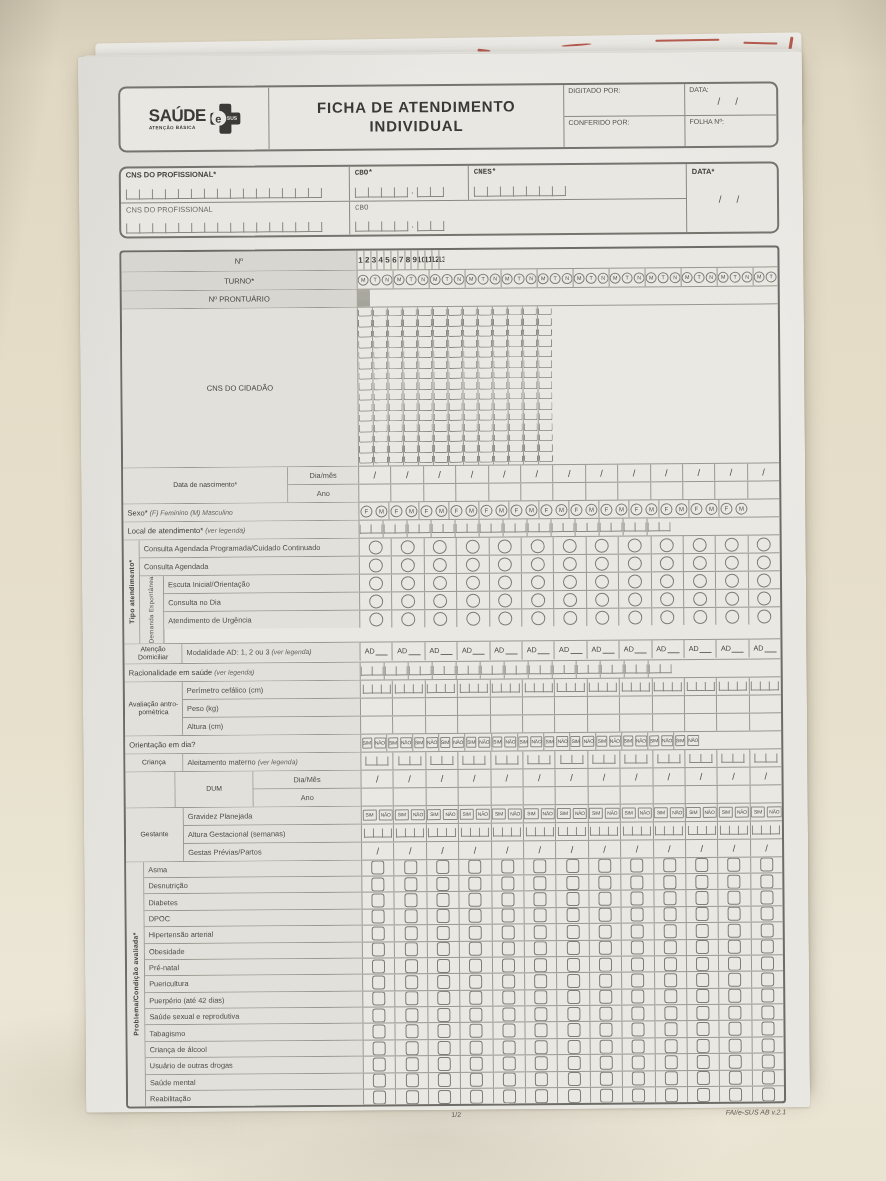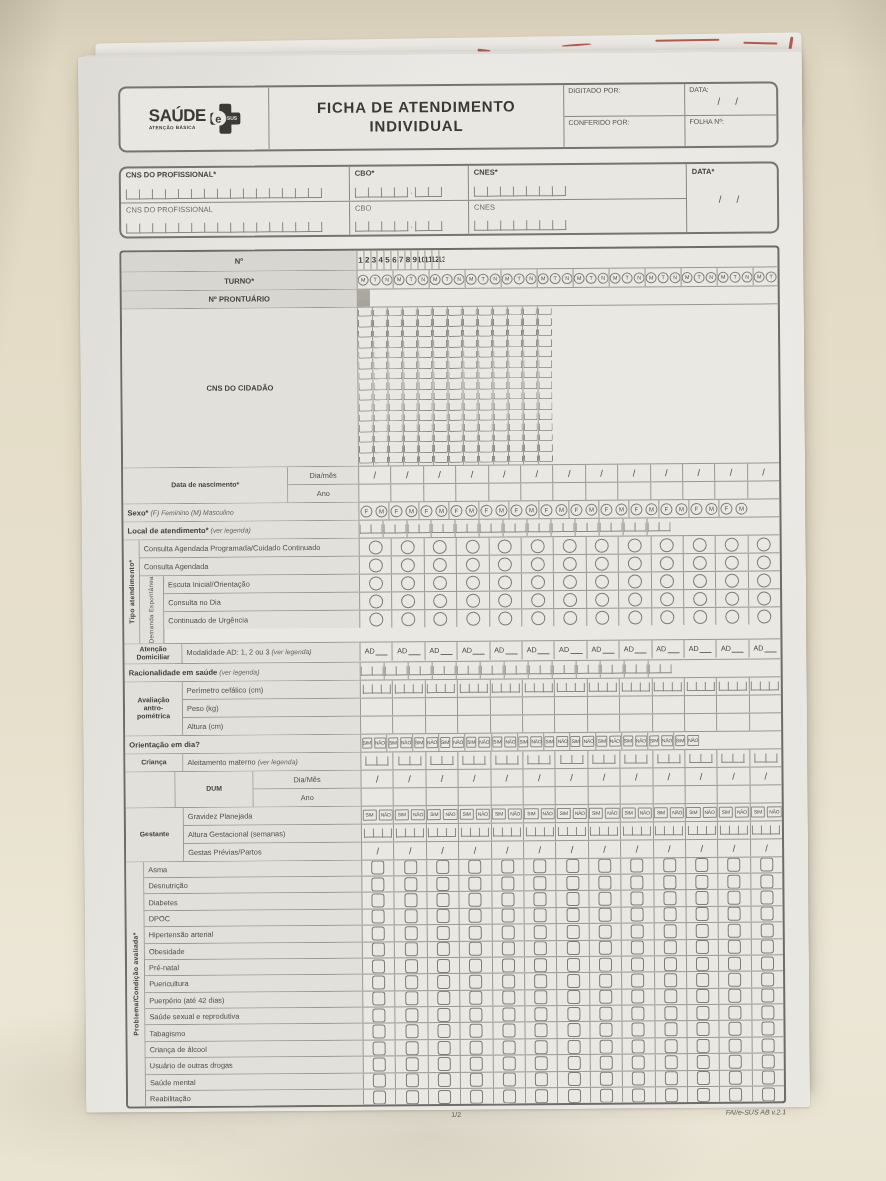--- a/index.html
+++ b/index.html
@@ -58,21 +58,21 @@
   .hdr-rcell{flex:1.35;padding:2px 4px;font-size:7px;color:#55534e;}
   .hdr-rcell2{flex:1;border-left:1px solid #8a8882;padding:2px 4px;font-size:7px;color:#55534e;}
   .slashes{text-align:center;font-size:10px;color:#55534e;margin-top:3px;letter-spacing:6px;}
 
   
   .pro-box{display:flex;border:2px solid #76746e;border-radius:8px;height:68px;margin-top:14px;overflow:hidden;background:#e9e7e2;}
   .pro-left{flex:1;display:flex;flex-direction:column;}
   .pro-row{flex:1;display:flex;}
   .pro-row + .pro-row{border-top:1px solid #8a8882;}
   .pro-cell{padding:2px 5px 3px 5px;display:flex;flex-direction:column;justify-content:space-between;}
-  .pro-cell + .pro-cell{border-left:1px solid #8a8882;}
+  .pro-cell + .pro-cell{border-left:1px solid #8a8882;font-family:Liberation Mono, monospace;}
   .pc-cns{width:218px;}
   .pc-cbo{width:108px;}
   .pc-cnes{width:112px;}
   .pc-ine{flex:1;}
   .pro-lb{font-size:7.5px;font-weight:bold;color:#46443f;}
   .pro-row.second .pro-lb{font-weight:normal;color:#6e6c66;}
   .pro-data{width:80px;border-left:1.5px solid #8a8882;padding:3px 5px;display:flex;flex-direction:column;}
   .pro-data .slashes{margin-top:18px;}
   .pcomb{display:flex;align-items:flex-end;gap:0;}
   .pcomb .grp{display:flex;}
@@ -83,21 +83,21 @@
   
   .main-table{border:2px solid #6e6c67;border-radius:4px;margin-top:12px;overflow:hidden;background:#eae8e3;}
   .band{display:flex;}
   .band + .band{border-top:1px solid #9a988f;}
   .bcol{flex:1;display:flex;flex-direction:column;}
   .bcol > * + *{border-top:1px solid #9a988f;}
   .row{display:flex;align-items:stretch;}
   .rlabel{display:flex;align-items:center;padding:0 4px;gap:2px;box-sizing:border-box;flex:none;background:#e2e0da;}
   .rlabel.shade{background:#d8d6d0;}
   .rlabel.c{justify-content:center;}
-  .lb{font-size:7.6px;font-weight:bold;color:#44423e;}
+  .lb{font-size:7.6px;font-weight:normal;color:#44423e;}
   .lt{font-size:7.4px;color:#504e49;}
   .li{font-size:6.8px;font-style:italic;color:#666460;}
   .cells{flex:1;display:flex;}
   .cell{flex:1;border-left:1px solid #9a988f;display:flex;align-items:center;justify-content:center;gap:1px;overflow:hidden;}
   .cell.num{font-size:8px;font-weight:bold;color:#44423e;}
   .glabel{box-sizing:border-box;border-right:1px solid #9a988f;display:flex;align-items:center;justify-content:center;
     padding:1px 2px;text-align:center;background:#e2e0da;flex:none;line-height:1.2;}
   .glabel .lb{font-size:6.9px;}
   .vstrip{box-sizing:border-box;border-right:1px solid #9a988f;display:flex;align-items:center;justify-content:center;background:#e2e0da;flex:none;}
   .vtext{writing-mode:vertical-rl;transform:rotate(180deg);font-size:6.8px;font-weight:bold;color:#46443f;letter-spacing:.3px;line-height:1.05;text-align:center;}
@@ -262,34 +262,20 @@
                   <div class="cseg"></div>
                   <div class="cseg"></div>
                 </div>
                 <span class="dot">·</span>
                 <div class="grp">
                   <div class="cseg"></div>
                   <div class="cseg"></div>
                 </div>
               </div>
         </div>
-        <div class="pro-cell pc-cnes">
-          <span class="pro-lb">CNES</span>
-          <div class="pcomb">
-                <div class="grp">
-                  <div class="cseg"></div>
-                  <div class="cseg"></div>
-                  <div class="cseg"></div>
-                  <div class="cseg"></div>
-                  <div class="cseg"></div>
-                  <div class="cseg"></div>
-                  <div class="cseg"></div>
-                </div>
-              </div>
-        </div>
       </div>
     </div>
     <div class="pro-data">
       <span class="pro-lb">DATA*</span>
       <div class="slashes">/    /</div>
     </div>
   </div>
 
   <div class="main-table" id="main-table">
         <div class="band">
@@ -1047,21 +1033,21 @@
                     <div class="cell">
                       <div class="circ"></div>
                     </div>
                     <div class="cell">
                       <div class="circ"></div>
                     </div>
                   </div>
                 </div>
                 <div class="row" style="height: 17px;">
                   <div class="rlabel" style="width: 195px;">
-                    <span class="lt">Continuado de Urgência</span>
+                    <span class="lt">Atendimento de Urgência</span>
                   </div>
                   <div class="cells">
                     <div class="cell">
                       <div class="circ"></div>
                     </div>
                     <div class="cell">
                       <div class="circ"></div>
                     </div>
                     <div class="cell">
                       <div class="circ"></div>

